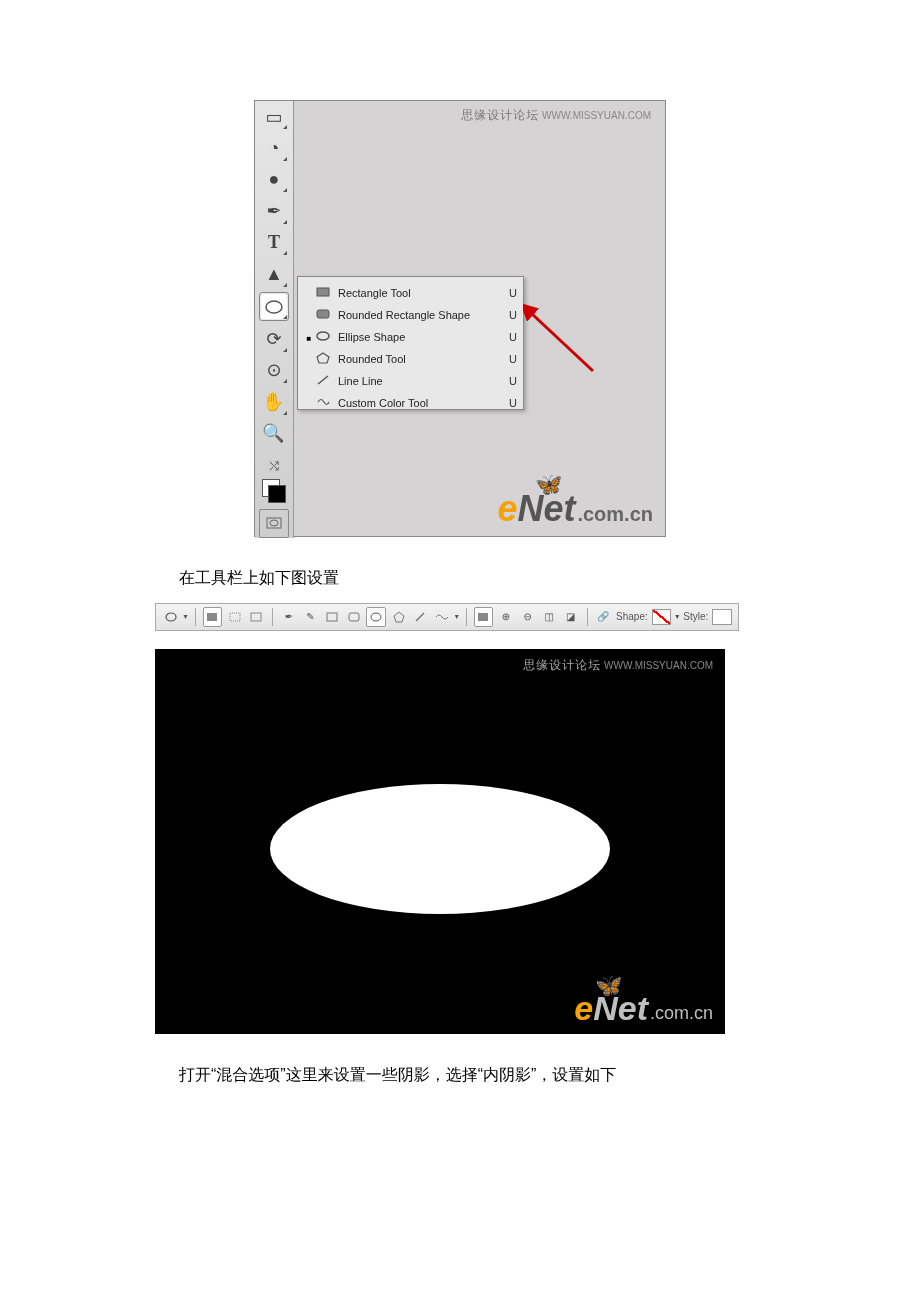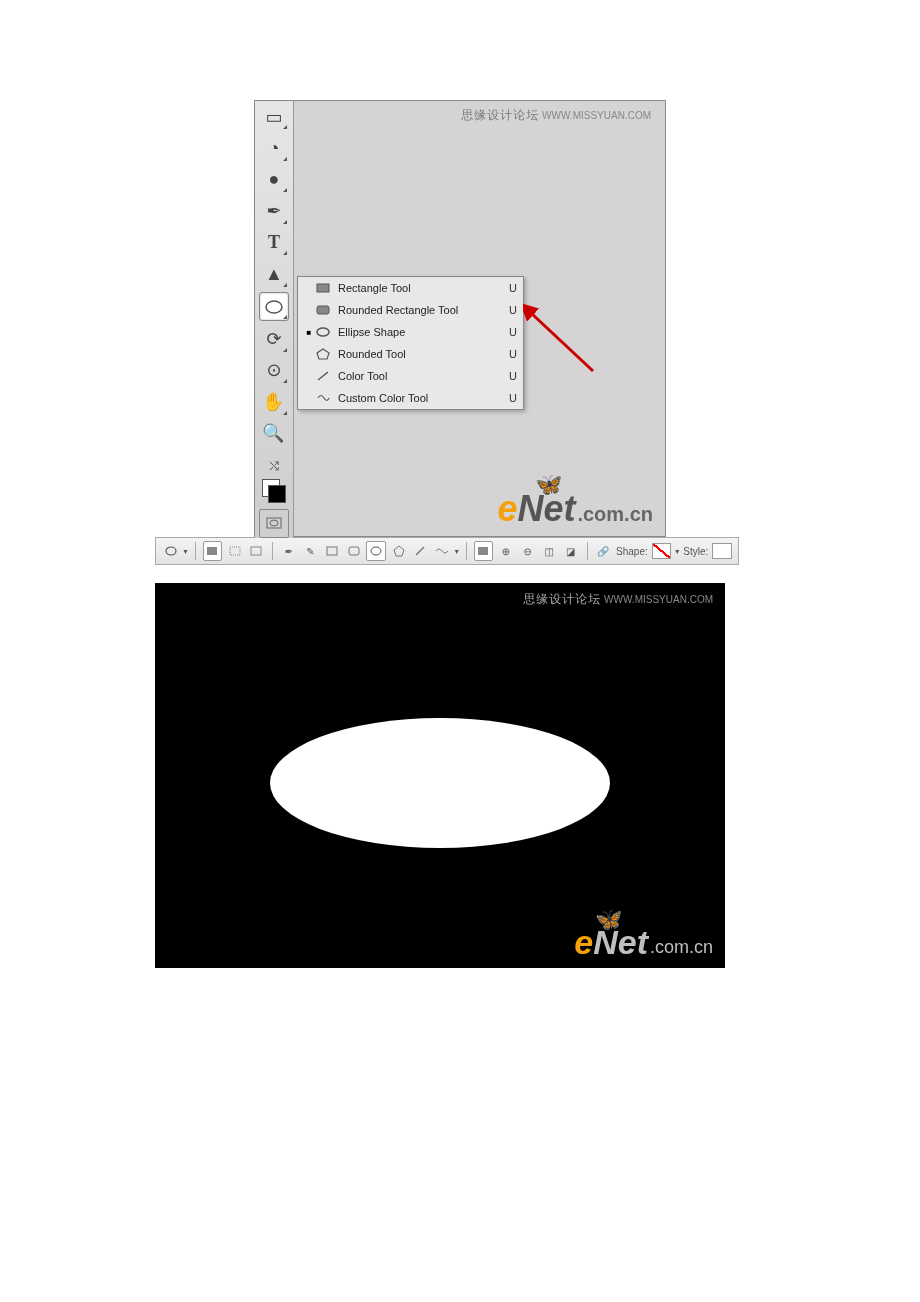--- a/index.html
+++ b/index.html
@@ -73,21 +73,21 @@
     position: absolute;
     left: 42px;
     top: 175px;
     width: 225px;
     background: #e9e8e8;
     border: 1px solid #888;
     box-shadow: 2px 2px 4px rgba(0,0,0,0.25);
   }
   .flyout-row {
     display: flex;
-    align-items: center;
+    align-items: flex-end;
     height: 22px;
     padding: 0 6px;
     font-size: 11px;
     color: #222;
     font-family: Tahoma, sans-serif;
   }
   .flyout-row .mark {
     width: 10px;
     text-align: center;
     font-size: 8px;
@@ -290,21 +290,21 @@
         <span class="lbl">Rectangle Tool</span>
         <span class="kc">U</span>
       </div>
       <div class="flyout-row">
         <span class="mark"></span>
         <span class="ico">
             <svg width="14" height="10">
               <rect x="1" y="1" width="12" height="8" rx="2" fill="#888" stroke="#555"></rect>
             </svg>
           </span>
-        <span class="lbl">Rounded Rectangle Tool</span>
+        <span class="lbl">Rounded Rectangle Shape</span>
         <span class="kc">U</span>
       </div>
       <div class="flyout-row">
         <span class="mark">■</span>
         <span class="ico">
             <svg width="14" height="10">
               <ellipse cx="7" cy="5" rx="6" ry="4" fill="none" stroke="#555" stroke-width="1.5"></ellipse>
             </svg>
           </span>
         <span class="lbl">Ellipse Shape</span>
@@ -320,21 +320,21 @@
         <span class="lbl">Rounded Tool</span>
         <span class="kc">U</span>
       </div>
       <div class="flyout-row">
         <span class="mark"></span>
         <span class="ico">
             <svg width="14" height="12">
               <line x1="2" y1="10" x2="12" y2="2" stroke="#555" stroke-width="1.5"></line>
             </svg>
           </span>
-        <span class="lbl">Color Tool</span>
+        <span class="lbl">Line Line</span>
         <span class="kc">U</span>
       </div>
       <div class="flyout-row">
         <span class="mark"></span>
         <span class="ico">
             <svg width="14" height="12">
               <path d="M2 6 Q5 1 8 6 Q11 11 13 6" fill="none" stroke="#555" stroke-width="1.2"></path>
             </svg>
           </span>
         <span class="lbl">Custom Color Tool</span>
@@ -352,20 +352,21 @@
     </svg>
 
     <div class="enet-logo">
       <span class="butterfly">🦋</span>
       <span class="e">e</span>
       <span class="net">Net</span>
       <span class="dom">.com.cn</span>
     </div>
   </div>
 
+  <p class="caption">在工具栏上如下图设置</p>
 
   <div class="optbar">
     <span class="ico">
         <svg width="14" height="12">
           <ellipse cx="7" cy="6" rx="5" ry="4" fill="none" stroke="#555" stroke-width="1.2"></ellipse>
         </svg>
       </span>
     <span style="font-size:8px;">▾</span>
     <span class="sep"></span>
     <span class="ico boxed">
@@ -444,16 +445,17 @@
     </div>
     <div class="ellipse-shape"></div>
     <div class="enet2">
       <span class="butterfly">🦋</span>
       <span class="e">e</span>
       <span class="net">Net</span>
       <span class="dom">.com.cn</span>
     </div>
   </div>
 
+  <p class="caption">打开“混合选项”这里来设置一些阴影，选择“内阴影”，设置如下</p>
 
 </div>
 
 <div class="doc-wm">www.bdocx.com</div>
 
 </body></html>

